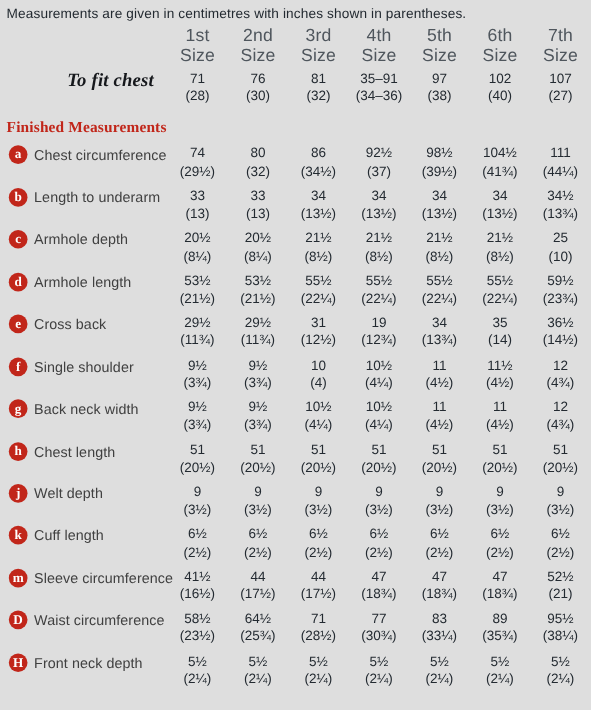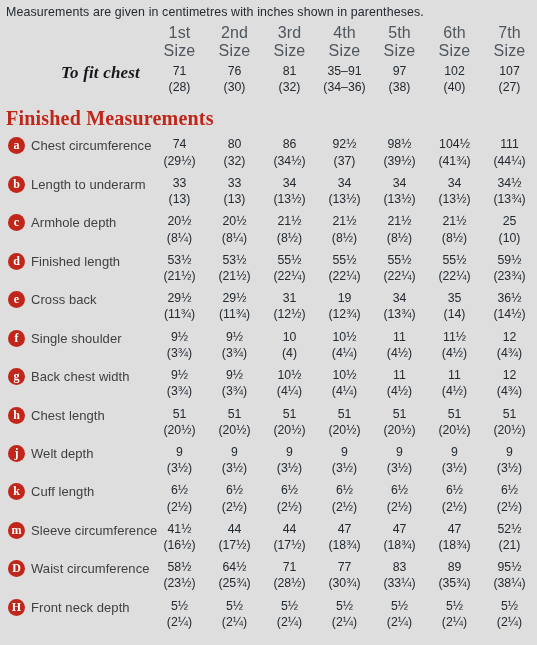--- a/index.html
+++ b/index.html
@@ -78,21 +78,21 @@
   }
   td.val .cm  { display: block; }
   td.val .inch { display: block; }
 
   tr.section td {
     padding: 7px 0 5px 6px;
   }
   .section-title {
     font-family: "Liberation Serif", serif;
     font-weight: bold;
-    font-size: 20px;
+    font-size: 14px;
     color: #c0261b;
     letter-spacing: 0.01em;
   }
 
   td.row-label {
     vertical-align: top;
     padding: 2px 0 4px 8px;
     white-space: nowrap;
   }
   .row-label-inner {
@@ -298,21 +298,21 @@
           </td>
           <td class="val">
             <span class="cm">25</span>
             <span class="inch">(10)</span>
           </td>
         </tr>
         <tr class="data-row">
           <td class="row-label">
             <div class="row-label-inner">
               <span class="badge" style="background: rgb(193, 38, 26);">d</span>
-              <span class="row-name">Finished length</span>
+              <span class="row-name">Armhole length</span>
             </div>
           </td>
           <td class="val">
             <span class="cm">53½</span>
             <span class="inch">(21½)</span>
           </td>
           <td class="val">
             <span class="cm">53½</span>
             <span class="inch">(21½)</span>
           </td>
@@ -406,21 +406,21 @@
           </td>
           <td class="val">
             <span class="cm">12</span>
             <span class="inch">(4¾)</span>
           </td>
         </tr>
         <tr class="data-row">
           <td class="row-label">
             <div class="row-label-inner">
               <span class="badge" style="background: rgb(193, 38, 26);">g</span>
-              <span class="row-name">Back chest width</span>
+              <span class="row-name">Back neck width</span>
             </div>
           </td>
           <td class="val">
             <span class="cm">9½</span>
             <span class="inch">(3¾)</span>
           </td>
           <td class="val">
             <span class="cm">9½</span>
             <span class="inch">(3¾)</span>
           </td>

